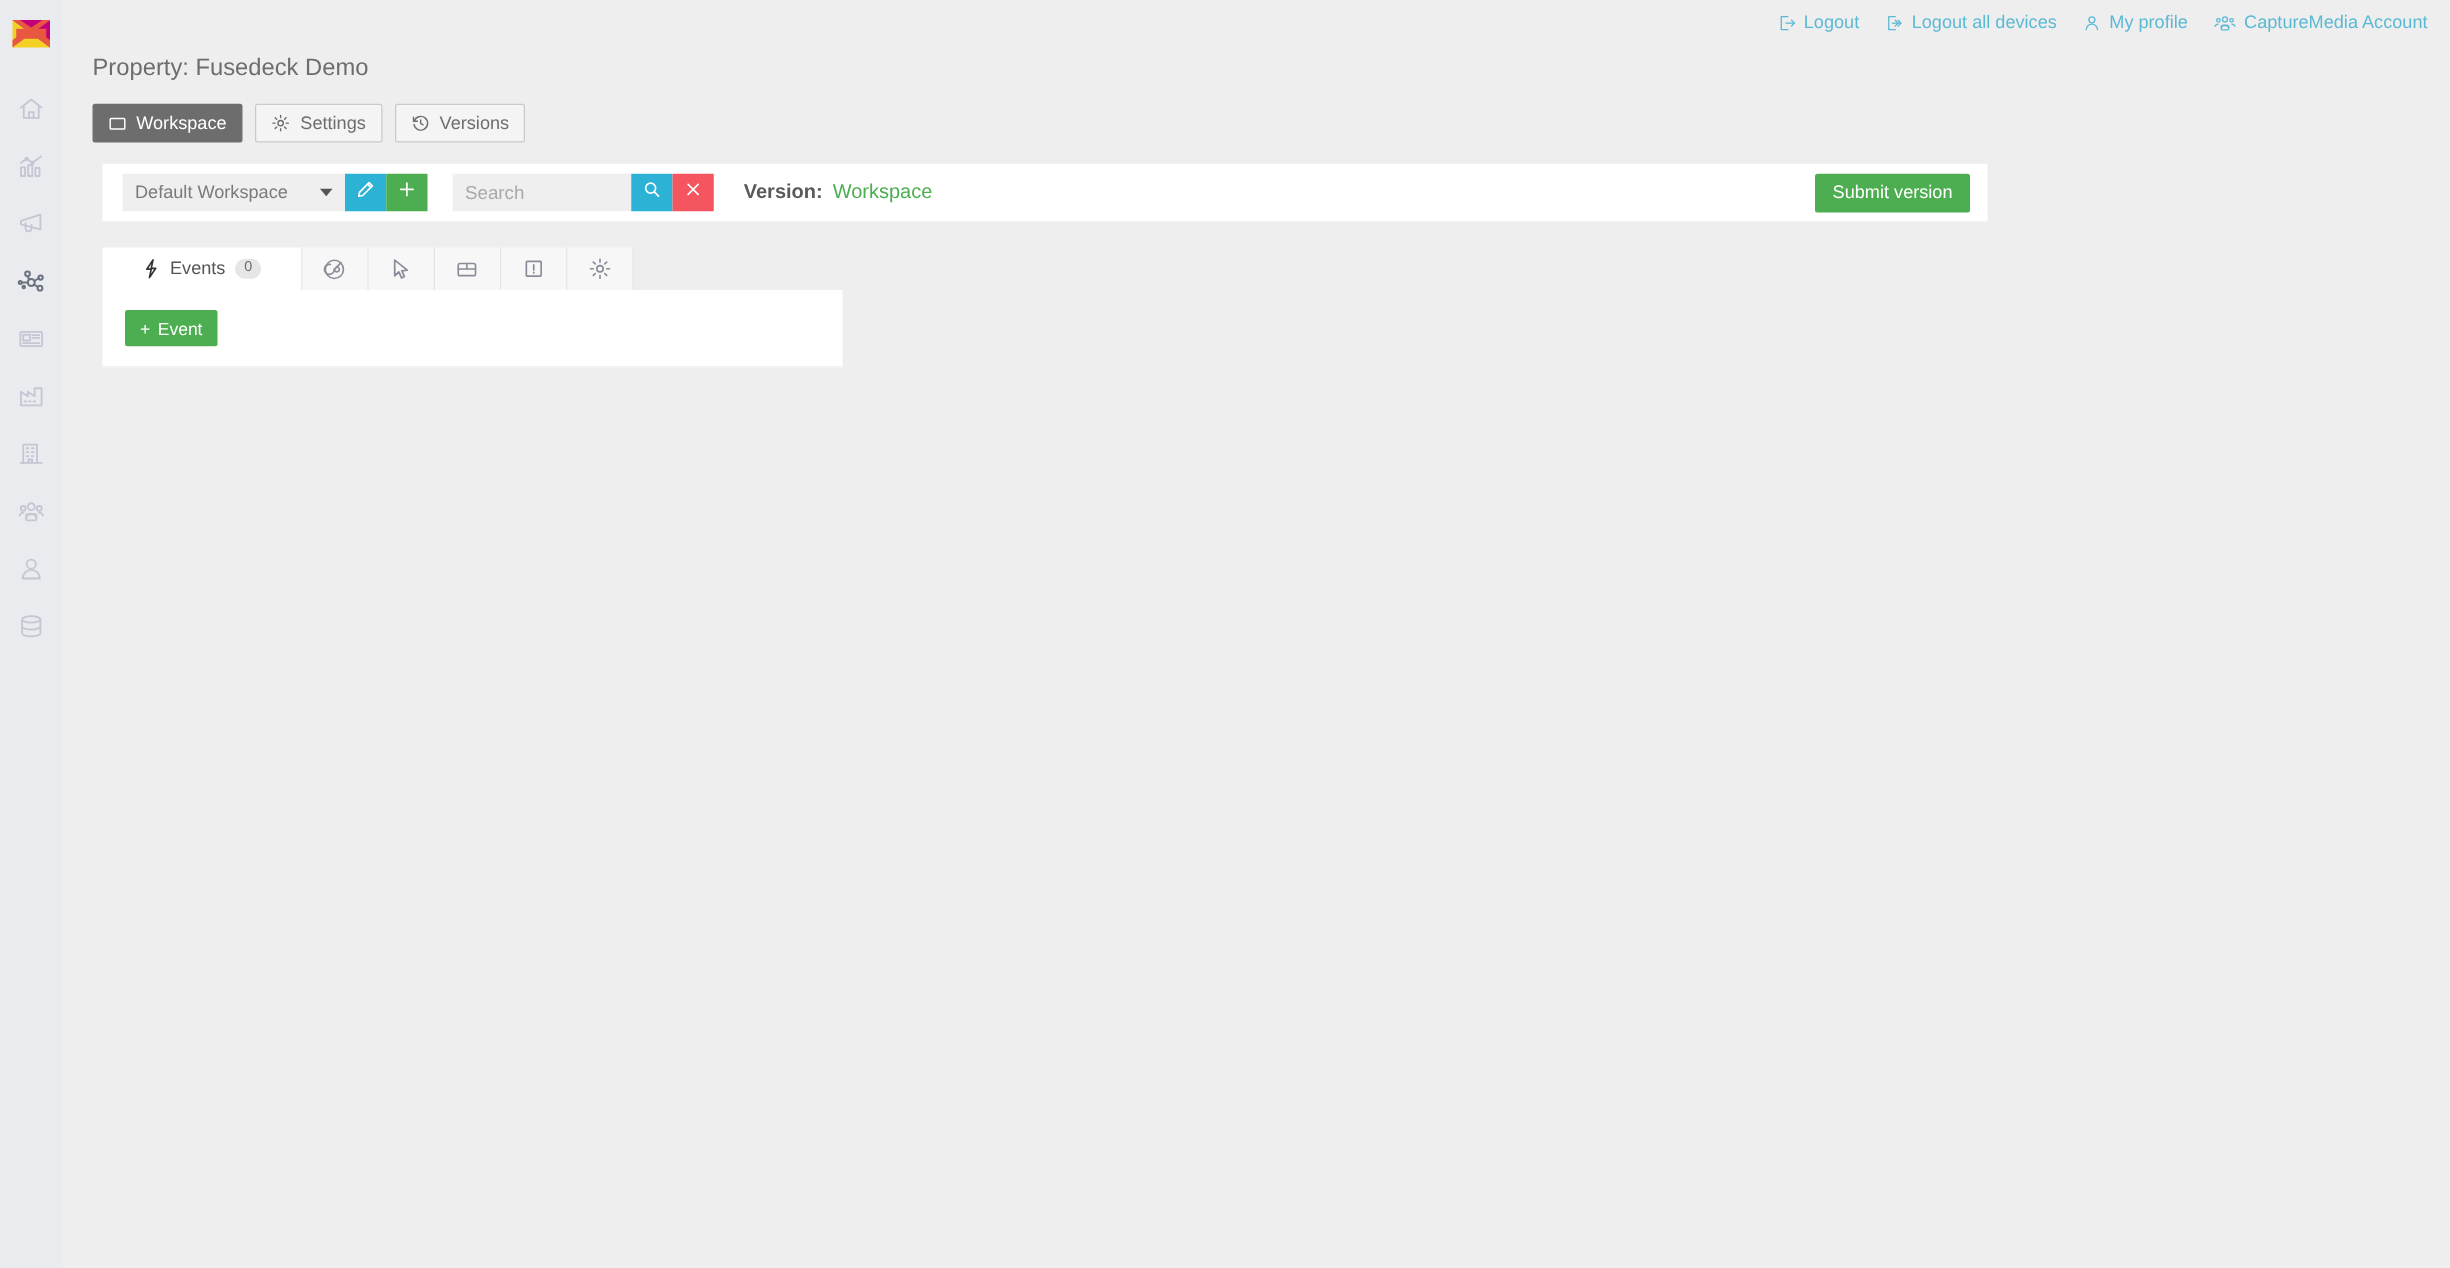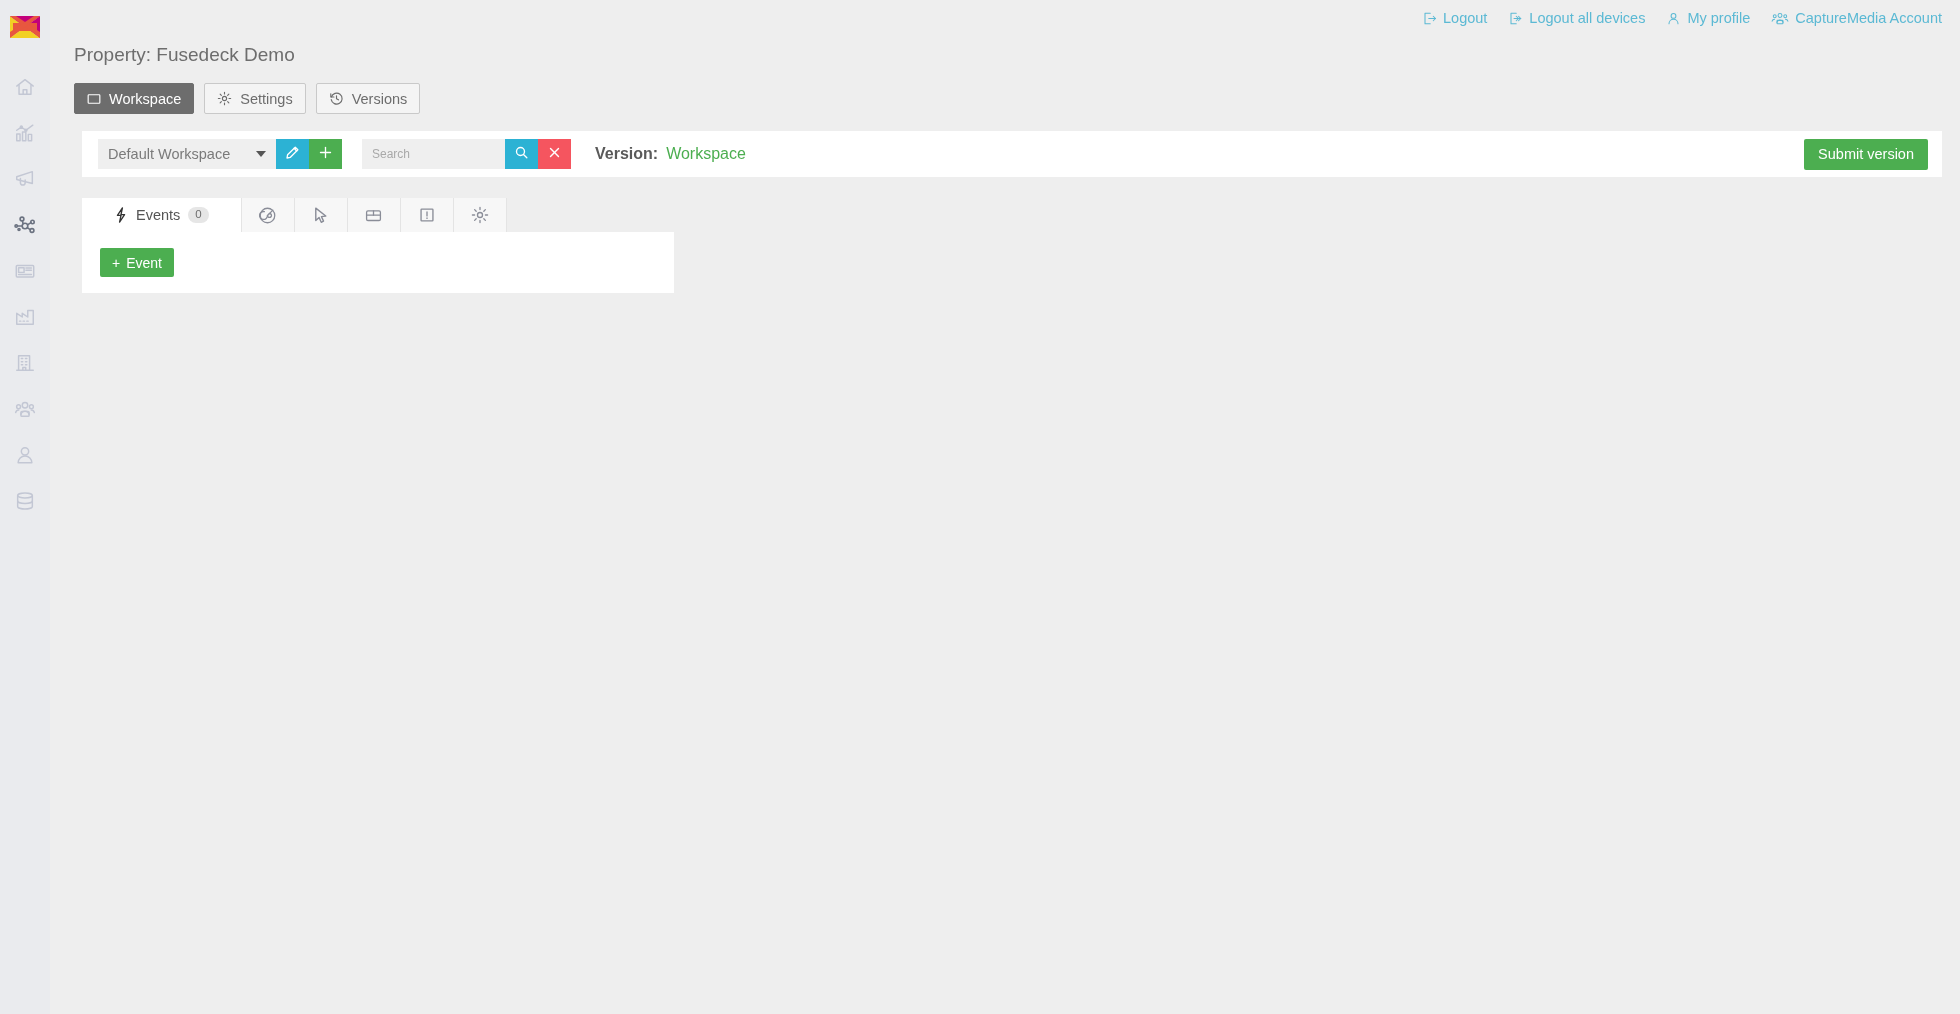--- a/index.html
+++ b/index.html
@@ -89,21 +89,21 @@
   }
   .hbtn svg { display: block; }
   .hb-ico { stroke: #6d6d6d; stroke-width: 1.5; fill: none;
             stroke-linecap: round; stroke-linejoin: round; }
   .hbtn.active .hb-ico { stroke: #ffffff; }
 
   
   .toolbar {
     position: absolute;
     left: 82px; top: 131px;
-    width: 1860px; height: 46px;
+    width: 1508px; height: 46px;
     background: #ffffff;
     display: flex; align-items: center;
   }
   .ws-select {
     margin-left: 16px;
     width: 178px; height: 30px;
     background: #efefef;
     display: flex; align-items: center;
     padding: 0 10px;
     font-size: 14.5px;
@@ -131,21 +131,21 @@
 
   .search-wrap {
     margin-left: 20px;
     display: flex; align-items: center;
   }
   .search-input {
     width: 143px; height: 30px;
     background: #efefef;
     border: none; outline: none;
     padding: 0 10px;
-    font-size: 12px;
+    font-size: 15px;
     color: #7a7a7a;
     font-family: "Liberation Sans", sans-serif;
   }
   .search-input::placeholder { color: #a9a9a9; }
 
   .version-label {
     margin-left: 24px;
     font-size: 16px;
     font-weight: bold;
     color: #5a5a5a;

